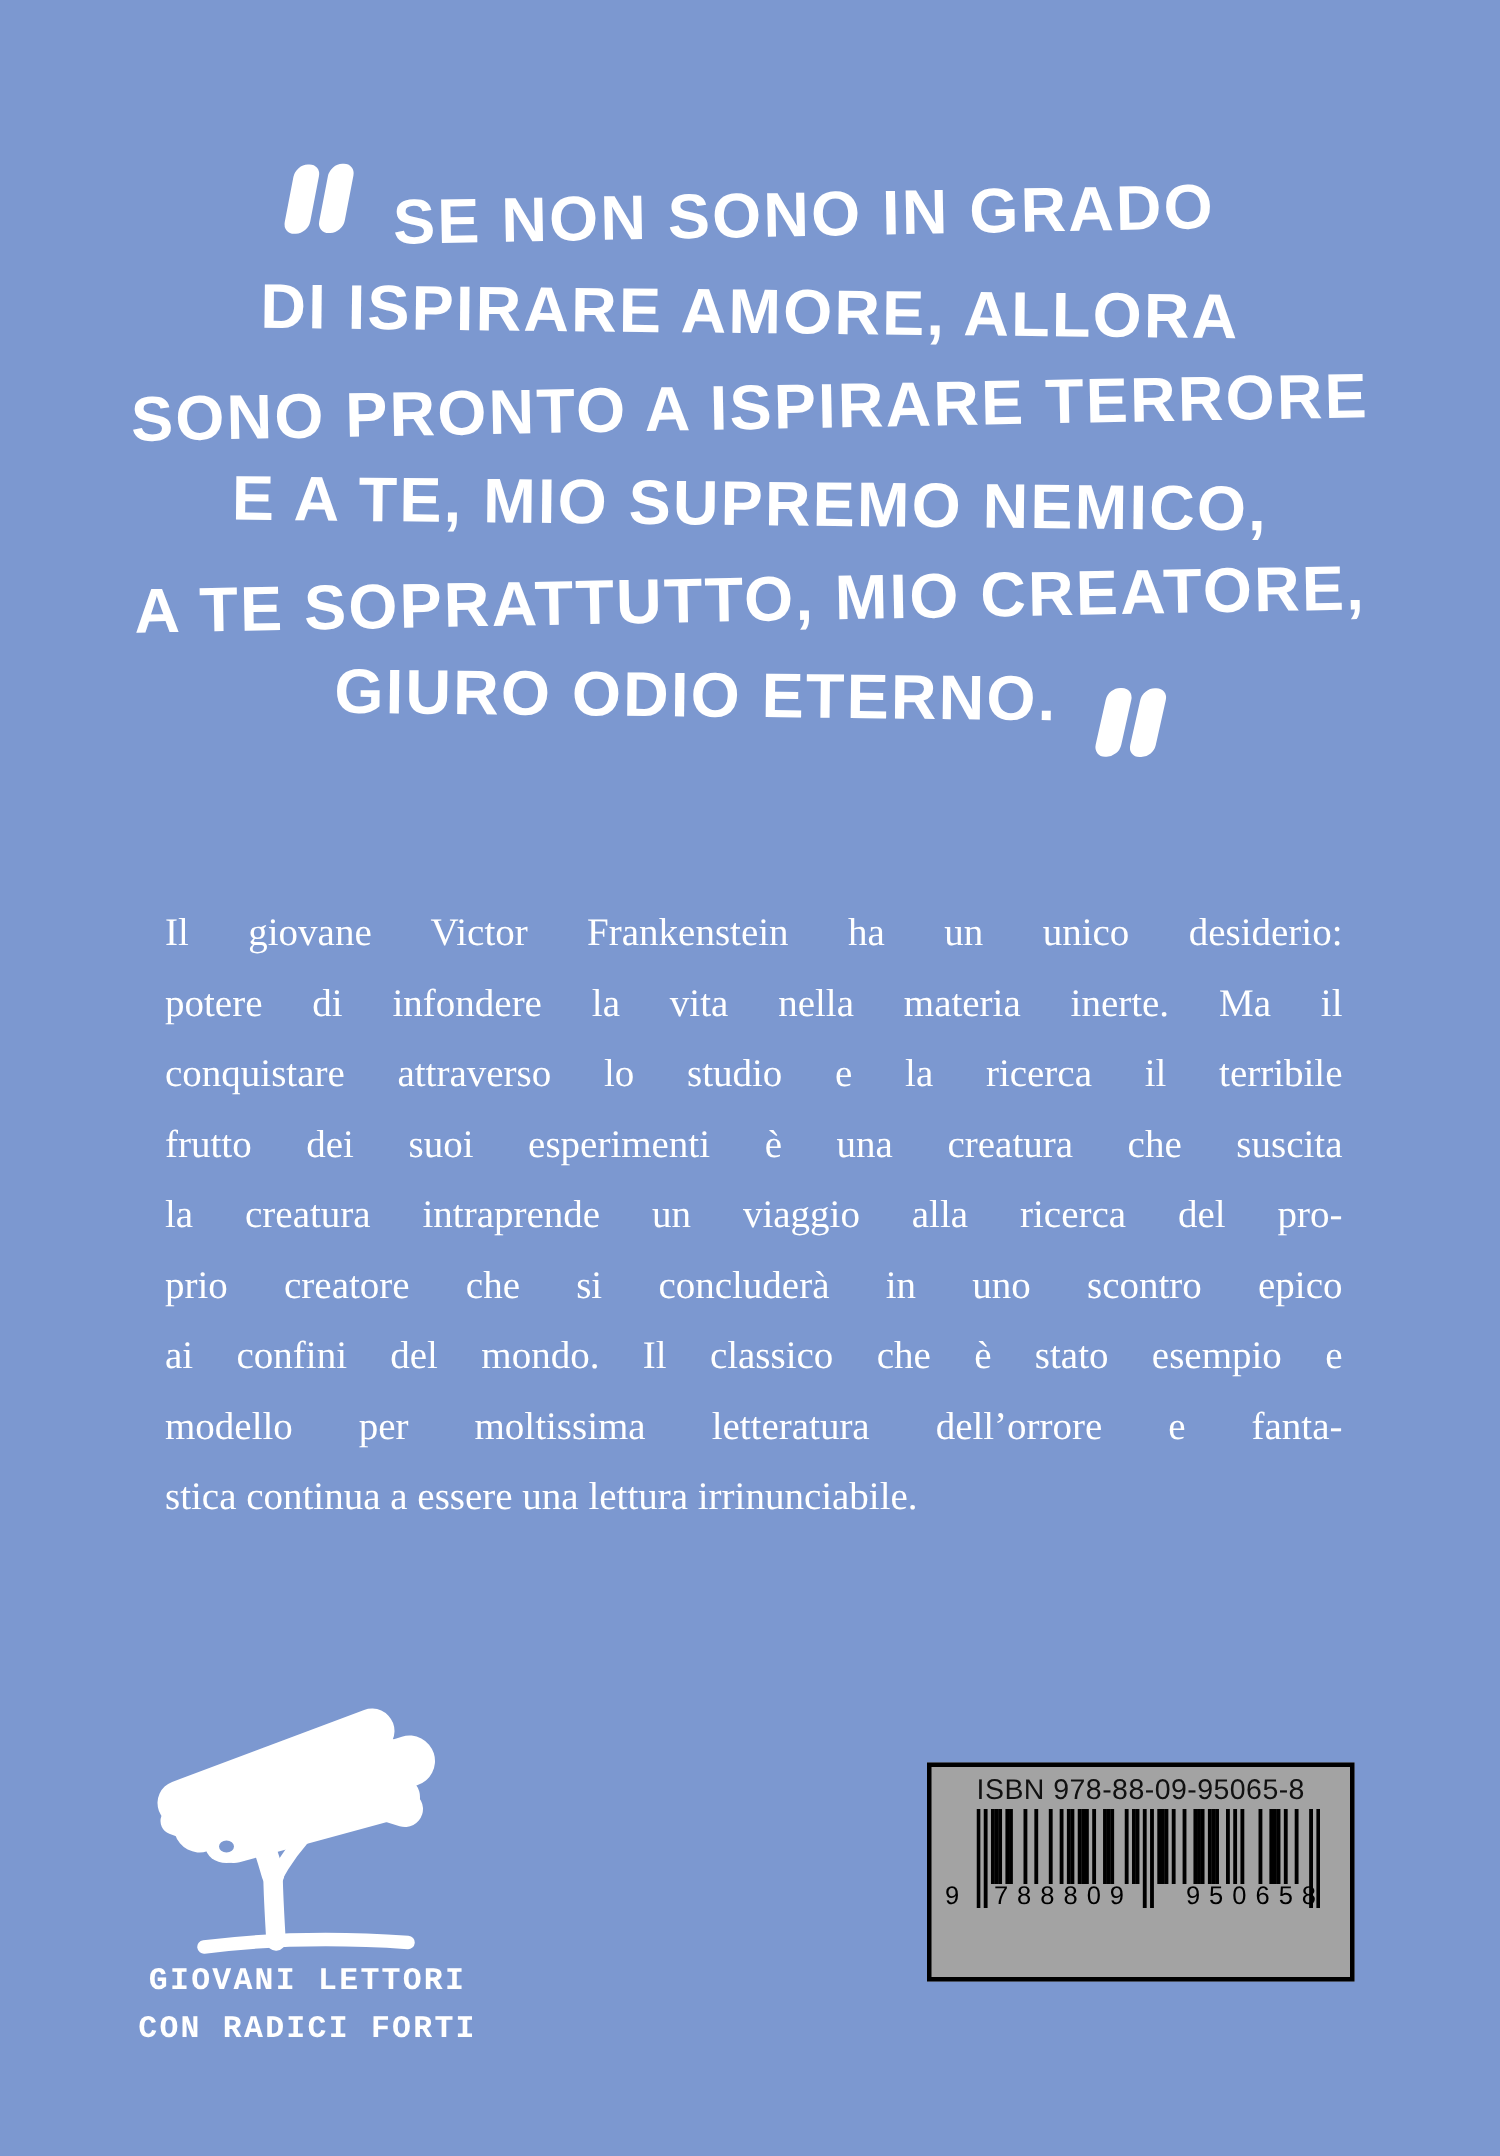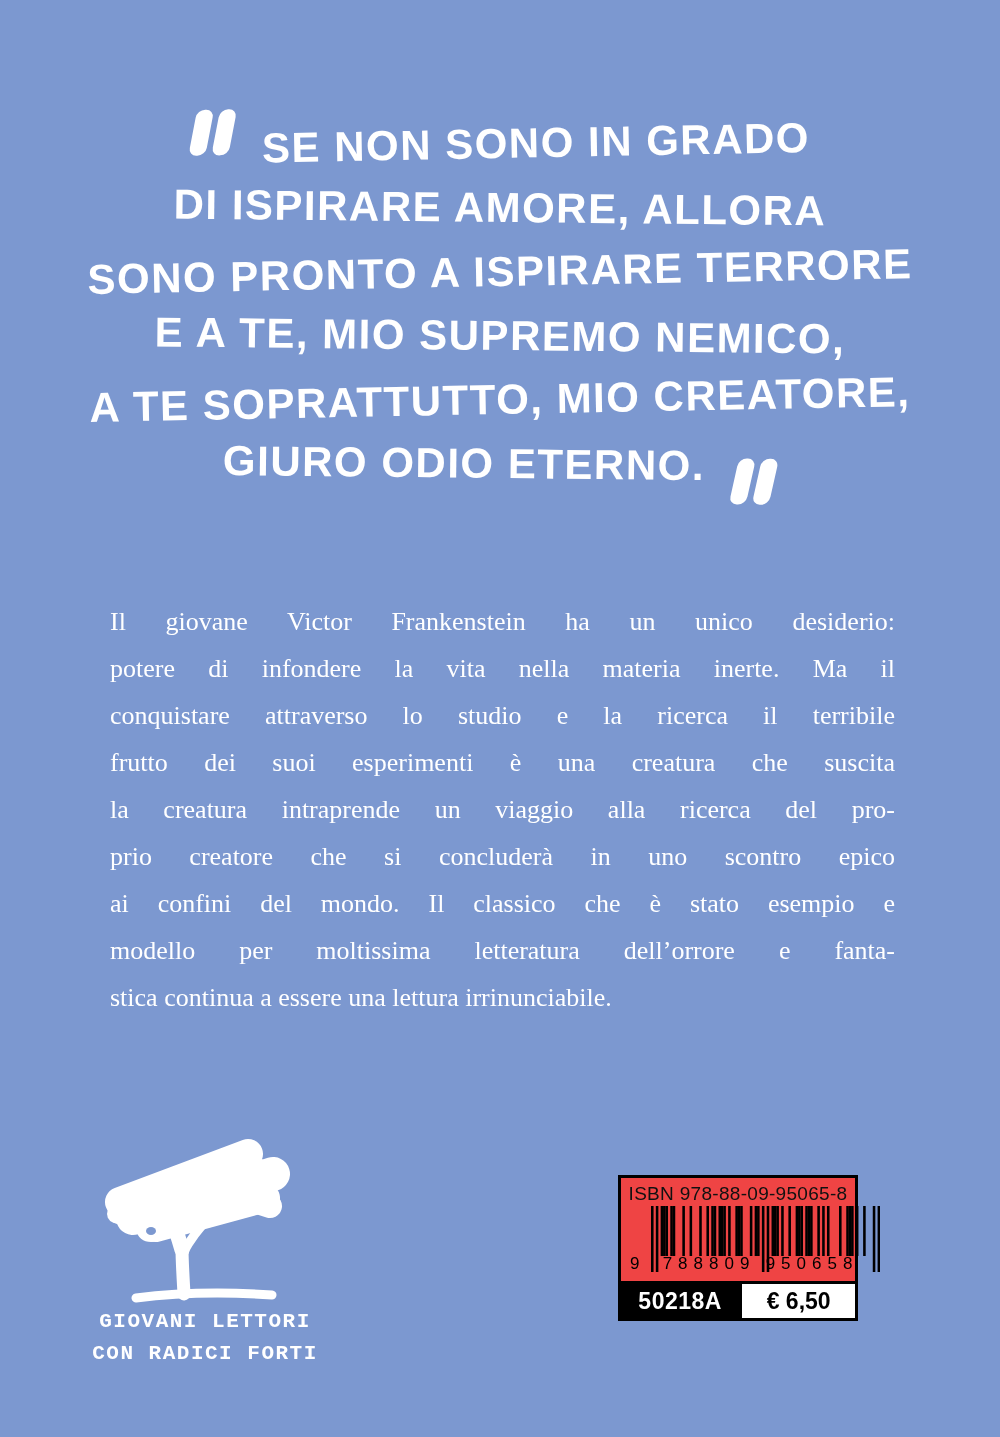--- a/index.html
+++ b/index.html
@@ -51,41 +51,41 @@
   }
   .logo svg{ display:block; }
   .logo-text{
     font-family:Liberation Mono, monospace;
     font-weight:700; font-size:21px; letter-spacing:1.5px;
     line-height:28px; margin-top:4px;
   }
   
   .barcode-box{
     position:absolute; left:618px; top:1175px;
-    width:240px; height:146px;
-    background:#ef4444; border:3px solid #000000;
+    width:285px; height:146px;
+    background:#a3a3a3; border:3px solid #000000;
     box-sizing:border-box;
   }
   .isbn-line{
     margin-top:5px; text-align:center;
     font-size:19px; letter-spacing:0.3px; color:#111111;
     font-family:"Liberation Sans", sans-serif;
   }
   .ean{ position:relative; height:70px; margin-top:1px; }
   .ean-first{
     position:absolute; left:9px; bottom:2px;
     font-size:17px; color:#000;
   }
   .ean svg{ position:absolute; left:30px; top:0; }
   .ean-group{
     position:absolute; bottom:2px; text-align:center;
     font-size:17px; color:#000; letter-spacing:6px;
   }
   .ean-g1{ left:40px; width:96px;text-align:center; }
-  .ean-g2{ left:143px; width:96px; }
+  .ean-g2{ left:143px; width:96px;padding-left:25px; }
   .price-row{
     position:absolute; left:0; right:0; bottom:0; height:34px;
     display:flex; border-top:3px solid #000;
   }
   .code-cell{
     flex:1.05; background:#000000; color:#ffffff;
     display:flex; align-items:center; justify-content:center;
     font-weight:700; font-size:23px; letter-spacing:0.5px;
   }
   .price-cell{
@@ -207,17 +207,13 @@
         <rect x="197.66" y="0" width="2.56" height="50" fill="#000000"></rect>
         <rect x="200.07" y="0" width="2.56" height="50" fill="#000000"></rect>
         <rect x="204.89" y="0" width="2.56" height="50" fill="#000000"></rect>
         <rect x="212.13" y="0" width="2.56" height="50" fill="#000000"></rect>
         <rect x="221.77" y="0" width="2.56" height="66" fill="#000000"></rect>
         <rect x="226.59" y="0" width="2.56" height="66" fill="#000000"></rect>
       </svg>
     <span class="ean-group ean-g1">788809</span>
     <span class="ean-group ean-g2">950658</span>
   </div>
-  <div class="price-row">
-    <div class="code-cell">50218A</div>
-    <div class="price-cell">€ 6,50</div>
-  </div>
 </div>
 
 </body></html>

